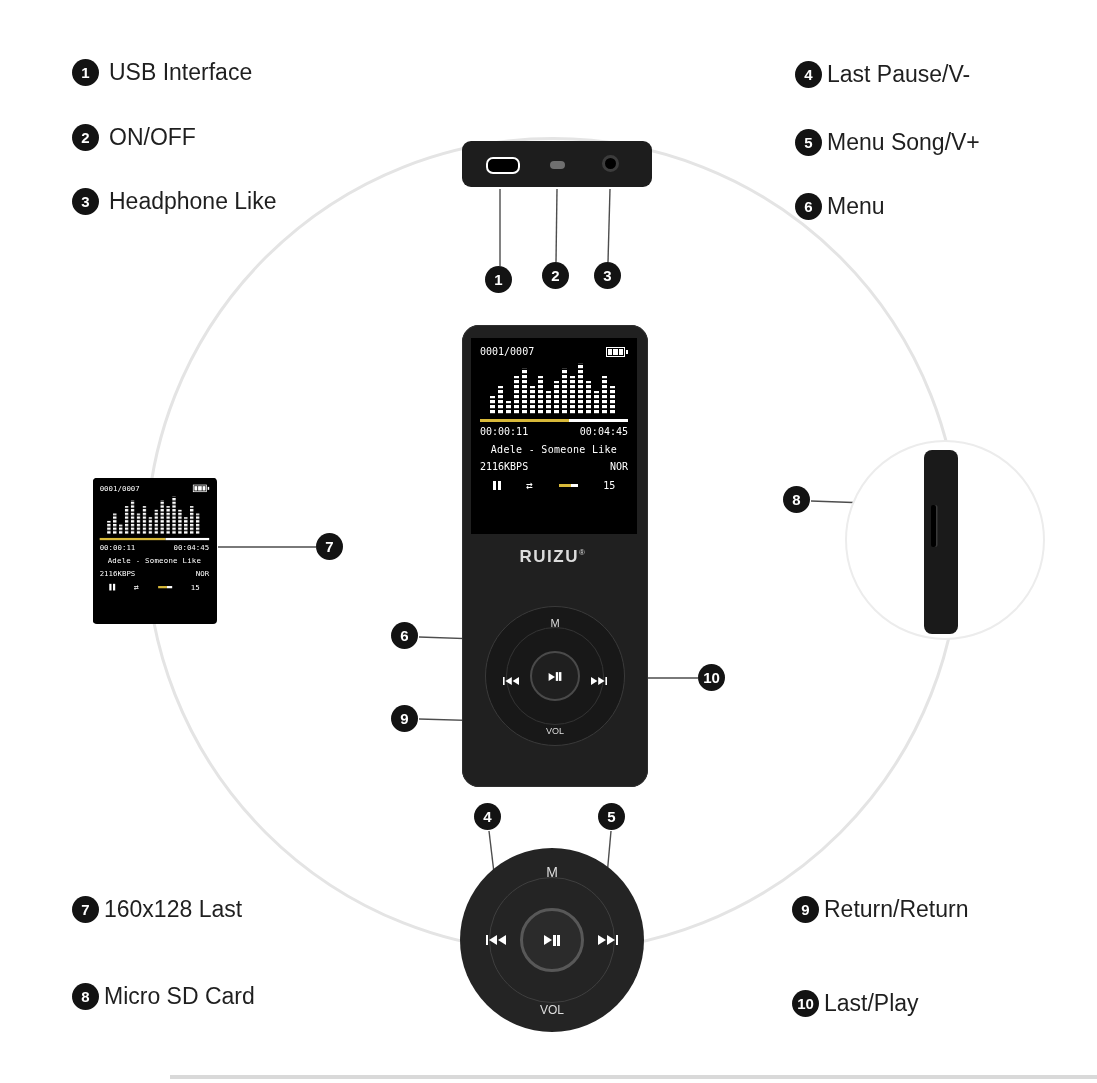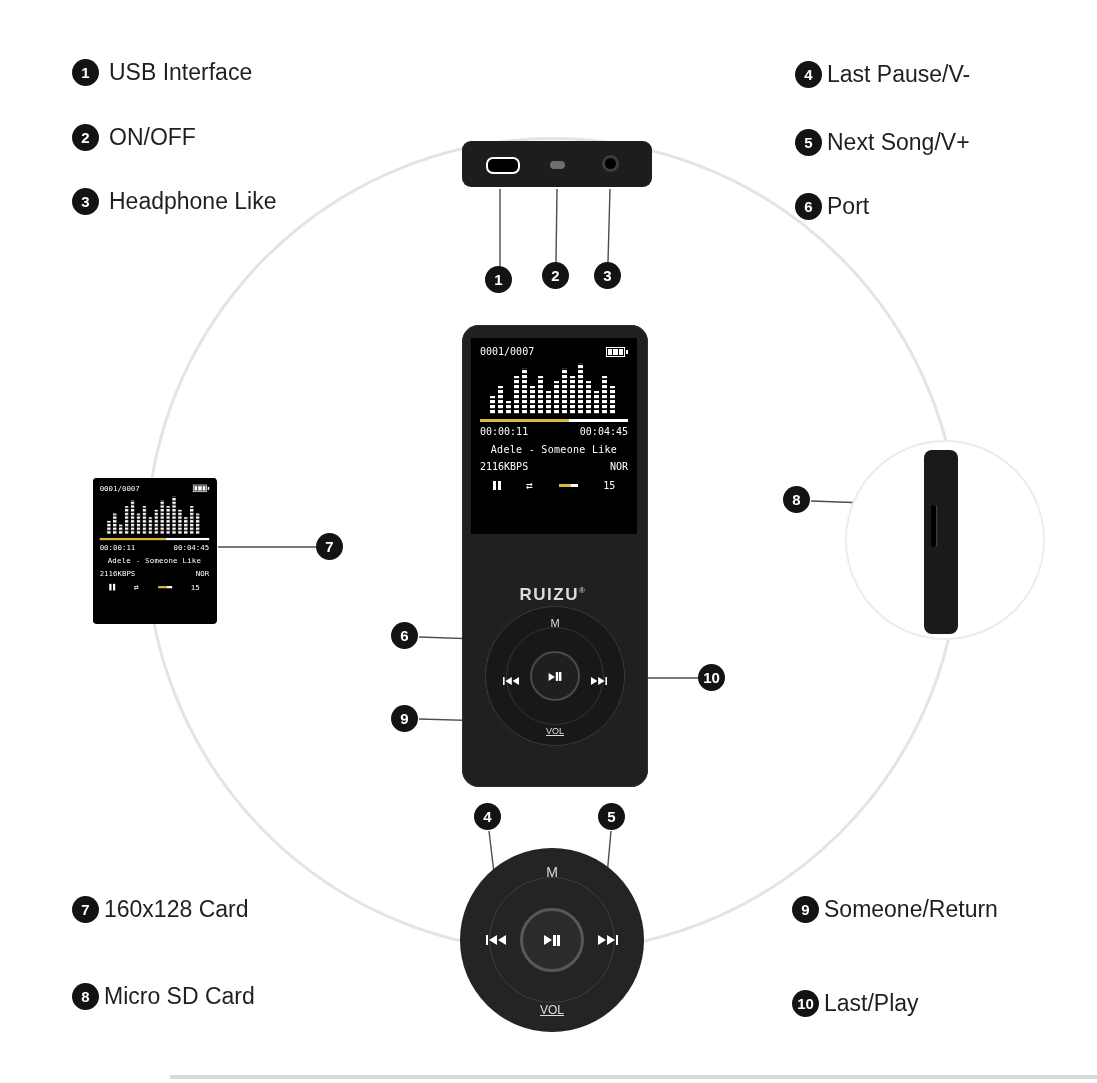--- a/index.html
+++ b/index.html
@@ -36,21 +36,21 @@
   .power-switch { position:absolute; left:88px; top:20px; width:15px; height:8px;
     background:#6f6f6f; border-radius:4px; }
   .jack { position:absolute; left:140px; top:14px; width:17px; height:17px; border-radius:50%;
     background:#000; border:3px solid #3c3c3c; box-sizing:border-box; }
 
   
   .device { position:absolute; left:462px; top:325px; width:186px; height:462px;
     background:#202020; border-radius:17px; box-shadow: inset 0 0 0 1px #2e2e2e; }
   .device .screen-frame { position:absolute; left:9px; top:13px; }
   .brand { position:absolute; left:0; top:222px; width:182px; text-align:center;
-    color:#dcdcdc; font-size:17px; font-weight:bold; letter-spacing:1.5px;margin-top:38px; }
+    color:#dcdcdc; font-size:17px; font-weight:bold; letter-spacing:1.5px; }
   .brand sup { font-size:8px; font-weight:normal; }
 
   
   .screen {
     width:166px; height:196px; background:#000; color:#fff;
     font-family:"DejaVu Sans Mono", monospace; font-size:10px;
     padding:7px 8px; box-sizing:border-box; display:flex; flex-direction:column;
     border:1px solid #000;
   }
   .scr-row { display:flex; justify-content:space-between; align-items:center; }
@@ -78,21 +78,21 @@
     background:#000; border-radius:4px; overflow:hidden; }
   .screen-mini .screen { transform:scale(0.74); transform-origin:top left; }
 
   
   .pad { position:absolute; border-radius:50%; box-sizing:border-box; }
   .pad .ring { position:absolute; left:50%; top:50%; transform:translate(-50%,-50%);
     border-radius:50%; }
   .pad .center-btn { position:absolute; left:50%; top:50%; transform:translate(-50%,-50%);
     border-radius:50%; display:flex; align-items:center; justify-content:center; }
   .pad .m-label { position:absolute; left:50%; transform:translateX(-50%); color:#ddd; }
-  .pad .vol-label { position:absolute; left:50%; transform:translateX(-50%); color:#ddd;text-decoration:underline; }
+  .pad .vol-label { position:absolute; left:50%; transform:translateX(-50%); color:#ddd; }
   .pad .prev, .pad .next { position:absolute; top:50%; transform:translateY(-50%); }
 
   .pad-main { left:485px; top:606px; width:140px; height:140px; background:#181818;
     border:1px solid #3a3a3a; }
   .pad-main .ring { width:96px; height:96px; border:1px solid #343434; }
   .pad-main .center-btn { width:46px; height:46px; background:#1f1f1f; border:2px solid #4a4a4a; }
   .pad-main .m-label { top:10px; font-size:11px; }
   .pad-main .vol-label { bottom:9px; font-size:9px; }
   .pad-main .prev { left:15px; } .pad-main .next { right:15px; }
   .pad-main .icon { transform:scale(0.8); transform-origin:center; }
@@ -154,37 +154,37 @@
   <div class="label" style="left:72px; top:188px;">
     <span class="badge">3</span>
     <span>Headphone Like</span>
   </div>
   <div class="label tight" style="left:795px; top:61px;">
     <span class="badge">4</span>
     <span>Last Pause/V-</span>
   </div>
   <div class="label tight" style="left:795px; top:129px;">
     <span class="badge">5</span>
-    <span>Next Song/V+</span>
+    <span>Menu Song/V+</span>
   </div>
   <div class="label tight" style="left:795px; top:193px;">
     <span class="badge">6</span>
-    <span>Port</span>
+    <span>Menu</span>
   </div>
   <div class="label tight" style="left:72px; top:896px;">
     <span class="badge">7</span>
-    <span>160x128 Card</span>
+    <span>160x128 Last</span>
   </div>
   <div class="label tight" style="left:72px; top:983px;">
     <span class="badge">8</span>
     <span>Micro SD Card</span>
   </div>
   <div class="label tight" style="left:792px; top:896px;">
     <span class="badge">9</span>
-    <span>Someone/Return</span>
+    <span>Return/Return</span>
   </div>
   <div class="label tight" style="left:792px; top:990px;">
     <span class="badge">10</span>
     <span>Last/Play</span>
   </div>
 
   <span class="badge abs" style="left:485px; top:266px;">1</span>
   <span class="badge abs" style="left:542px; top:262px;">2</span>
   <span class="badge abs" style="left:594px; top:262px;">3</span>
   <span class="badge abs" style="left:474px; top:803px;">4</span>

